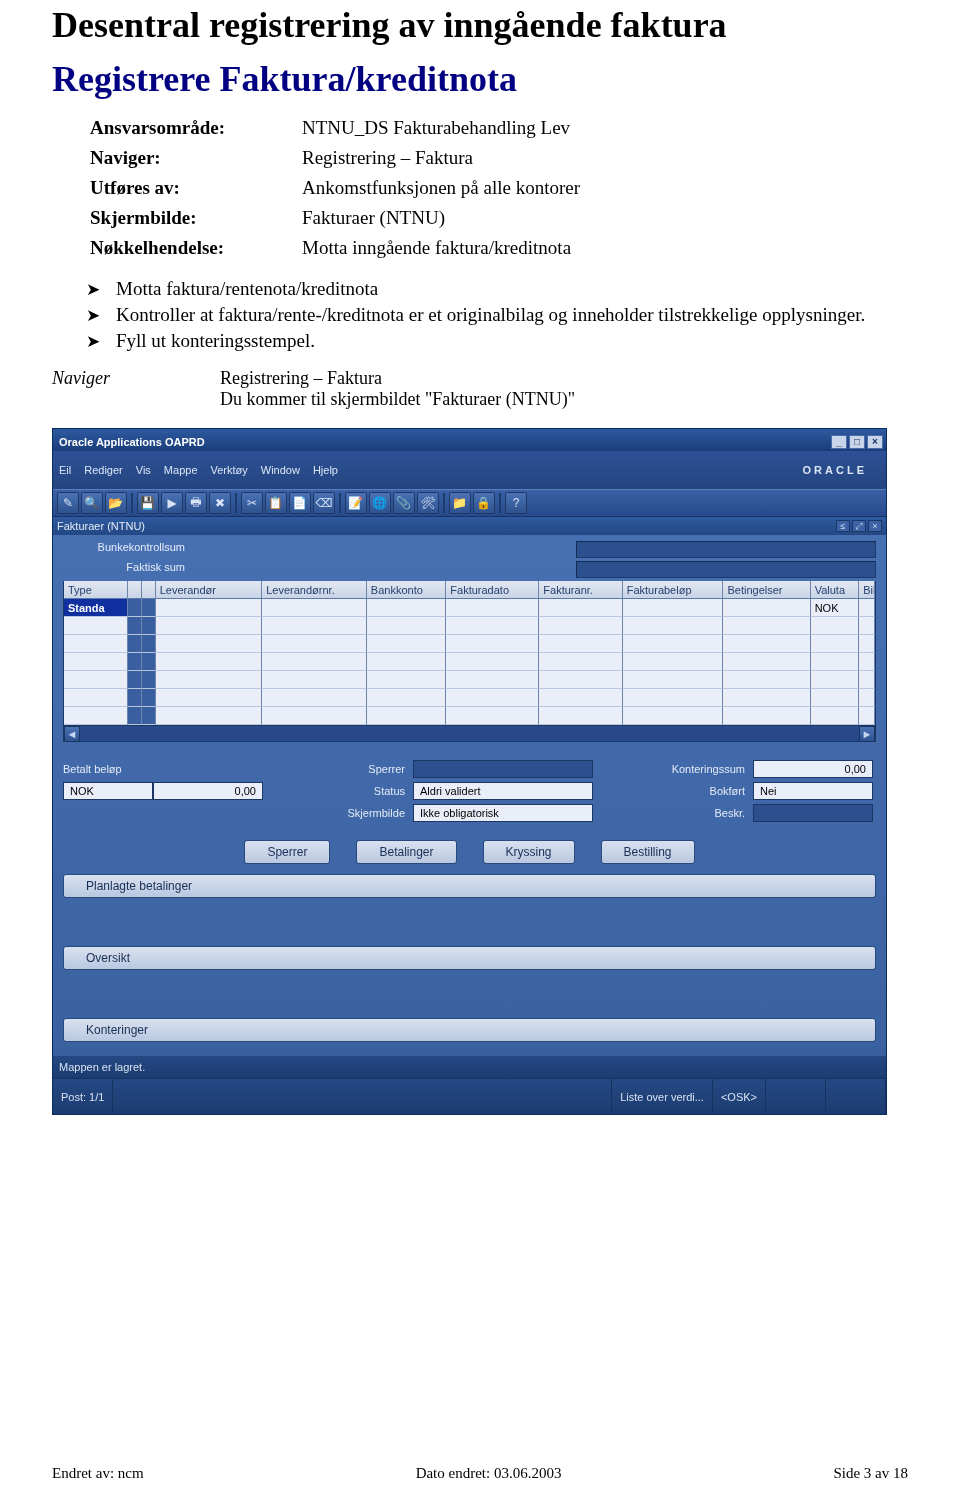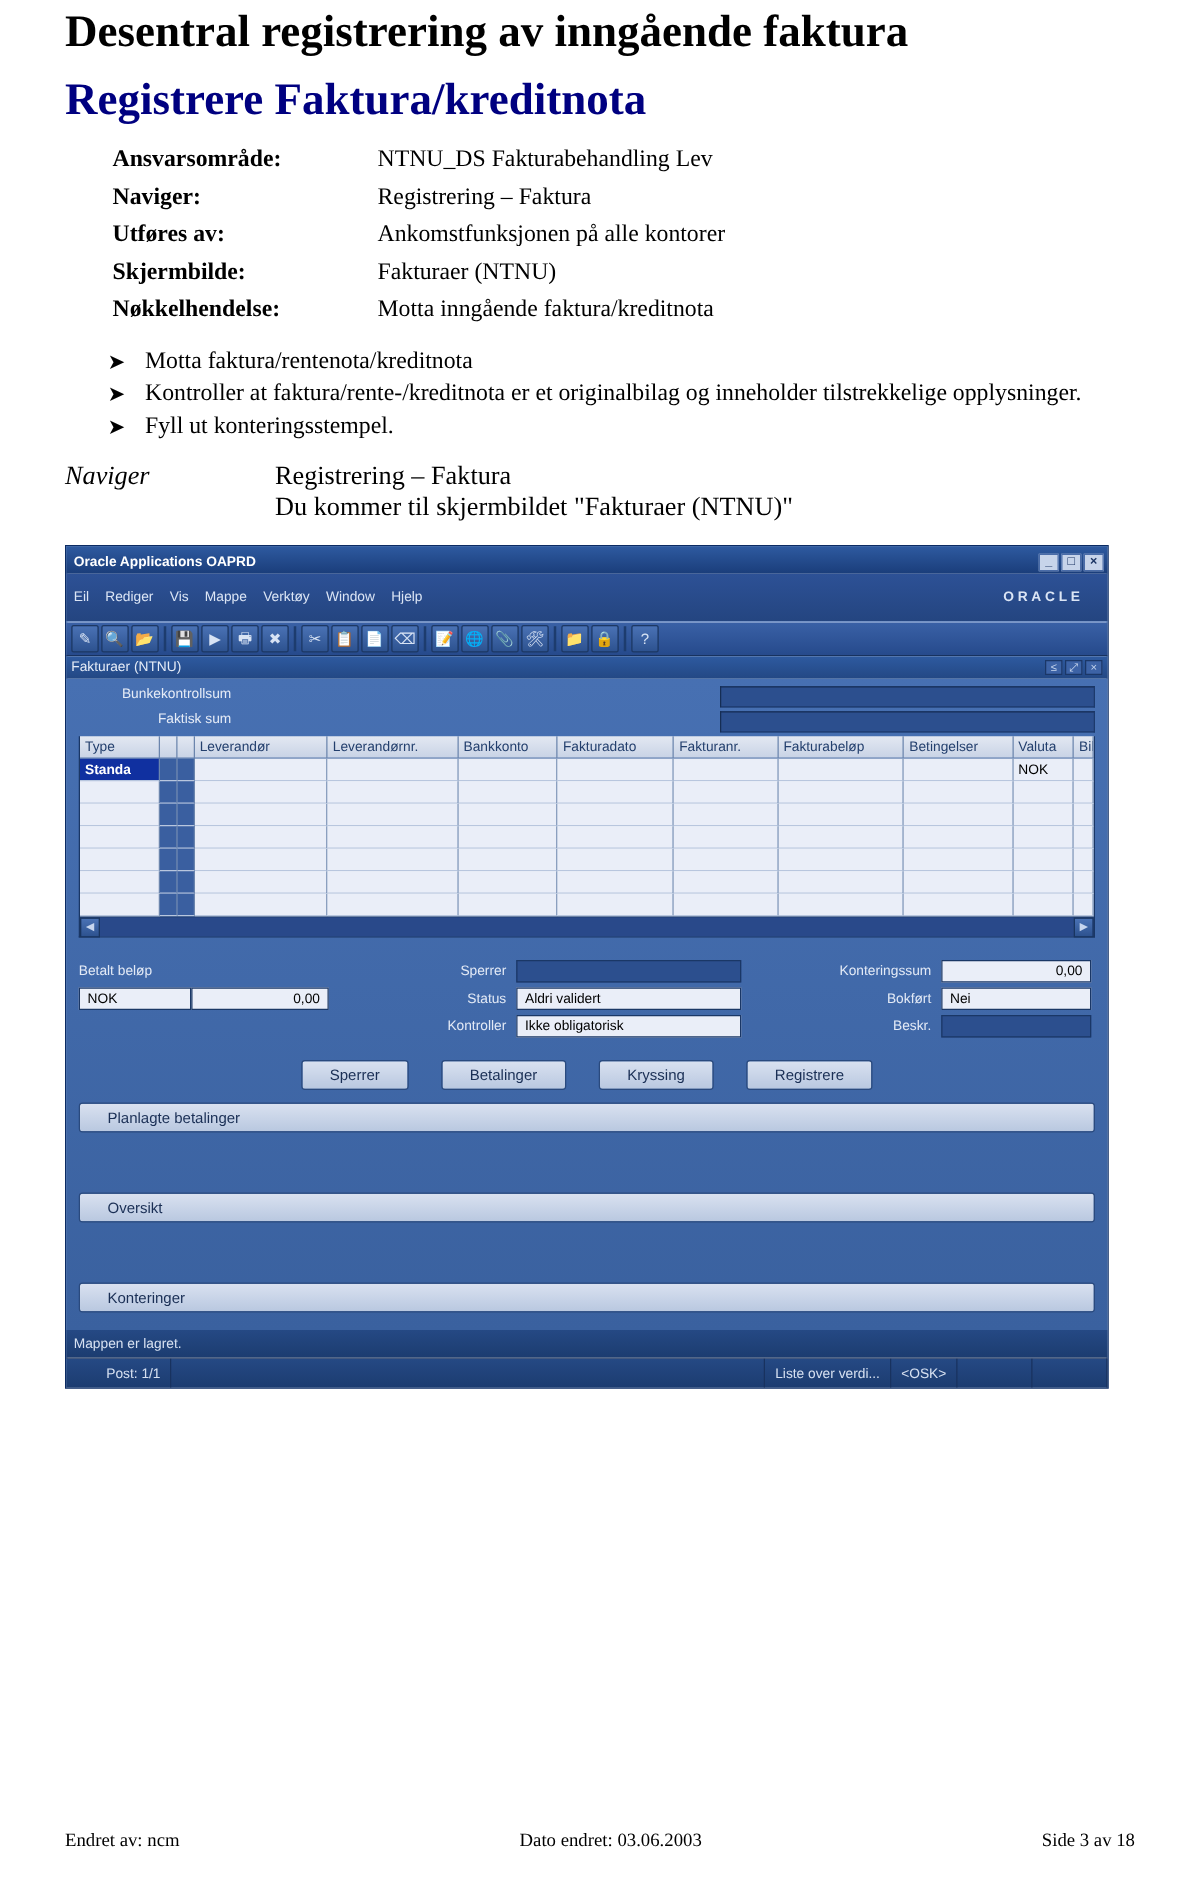--- a/index.html
+++ b/index.html
@@ -13,21 +13,21 @@
     padding: 4px 52px 0 52px;
   }
   .h1 { font-size: 36px; font-weight: bold; margin-bottom: 12px; }
   .h2 { font-size: 36px; font-weight: bold; color: #000080; margin-bottom: 12px; margin-top: 10px; }
   .meta-table { margin: 0 0 14px 36px; }
   .meta-table tr td { padding: 3px 0; vertical-align: top; font-size: 19px; }
   .meta-table td.lbl { width: 210px; font-weight: bold; }
   ul.bullets { list-style: none; margin: 8px 0 16px 34px; }
   ul.bullets li { font-size: 19px; margin: 4px 0; padding-left: 30px; position: relative; }
   ul.bullets li:before { content: "➤"; position: absolute; left: 0; top: 1px; font-size: 17px; }
-  .navline { display: flex; margin: 0 0 18px 0; font-size: 21px; }
+  .navline { display: flex; margin: 0 0 18px 0; font-size: 18px; }
   .navline .lbl { width: 168px; font-style: italic; }
   .navline .body { flex: 1; }
 
   
   .app-window {
     width: 835px;
     font-family: Tahoma, Arial, sans-serif;
     font-size: 11px;
     color: #fff;
     border: 1px solid #0b2b63;
@@ -126,21 +126,21 @@
     padding: 4px 22px;
     background: linear-gradient(#d9e1f0, #b9c8e0);
     border: 1px solid #2a4a7e;
     border-radius: 3px;
     color: #1a2f55;
     font-size: 12px;
     cursor: default;
   }
 
   .statusbar { background: linear-gradient(#254984,#1c3c70); height: 22px; display: flex; align-items: center; padding: 0 6px; font-size: 11px; color: #d7e1f1; }
-  .statusbar2 { background: linear-gradient(#254984,#1c3c70); height: 24px; display: flex; align-items: center; font-size: 11px; color: #d7e1f1; border-top: 1px solid #18325f; padding-left: 24px; }
+  .statusbar2 { background: linear-gradient(#254984,#1c3c70); height: 36px; display: flex; align-items: center; font-size: 11px; color: #d7e1f1; border-top: 1px solid #18325f; }
   .statusbar2 > div { padding: 0 8px; height: 100%; display: flex; align-items: center; border-right: 1px solid #18325f; }
   .statusbar2 .grow { flex: 1; }
 
   .footer {
     position: absolute; left: 52px; right: 52px; bottom: 26px;
     display: flex; justify-content: space-between;
     font-size: 15px; font-family: "Times New Roman", serif;
   }
 </style>
 </head>
@@ -390,31 +390,31 @@
 
       <div class="sval" style="grid-column:1">NOK</div>
       <div class="sval right">0,00</div>
       <div class="slabel">Status</div>
       <div class="sval">Aldri validert</div>
       <div class="slabel">Bokført</div>
       <div class="sval">Nei</div>
 
       <div></div>
         <div></div>
-      <div class="slabel">Kontroller</div>
+      <div class="slabel">Skjermbilde</div>
       <div class="sval">Ikke obligatorisk</div>
       <div class="slabel">Beskr.</div>
       <div class="sreadonly"></div>
     </div>
 
     <div class="btnrow">
       <div class="obtn">Sperrer</div>
       <div class="obtn">Betalinger</div>
       <div class="obtn">Kryssing</div>
-      <div class="obtn">Registrere</div>
+      <div class="obtn">Bestilling</div>
     </div>
     <div class="btnrow btnrow2">
       <div class="obtn">Planlagte betalinger</div>
       <div class="obtn">Oversikt</div>
       <div class="obtn">Konteringer</div>
     </div>
 
   </div>
 
   <div class="statusbar">Mappen er lagret.</div>

